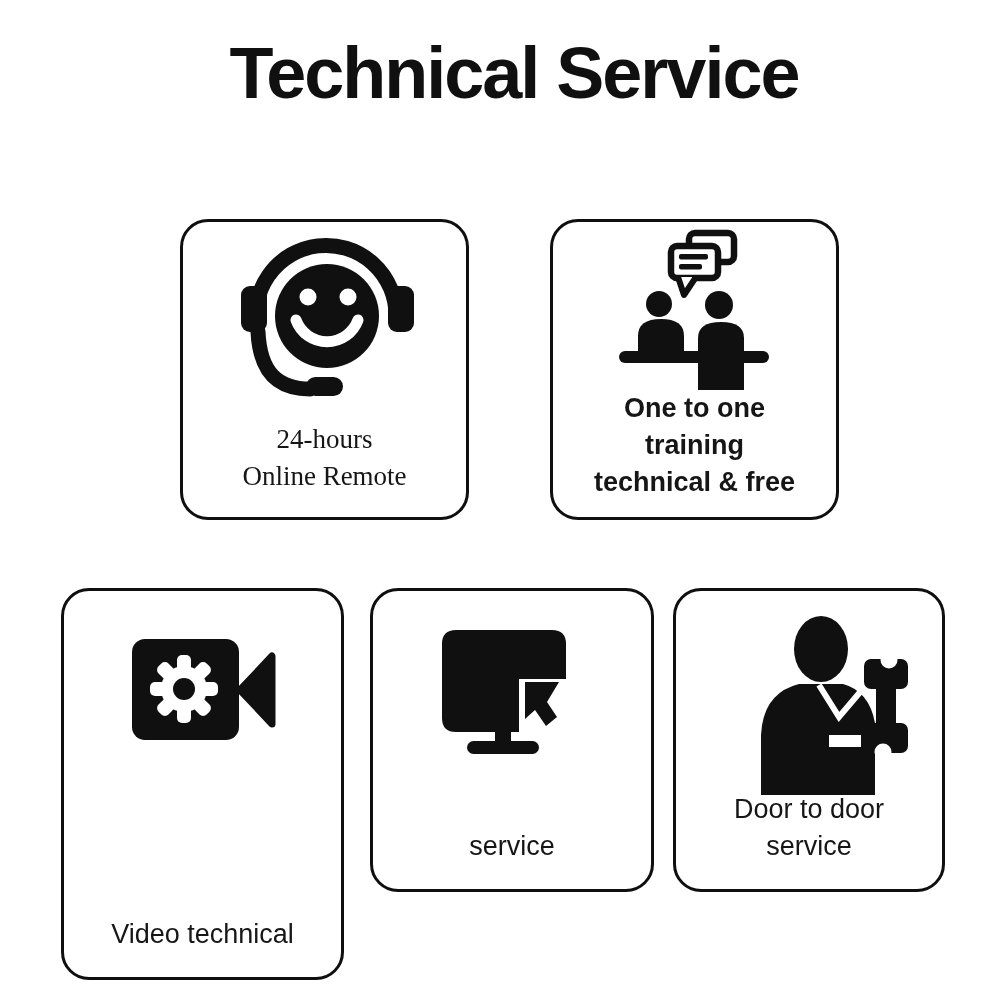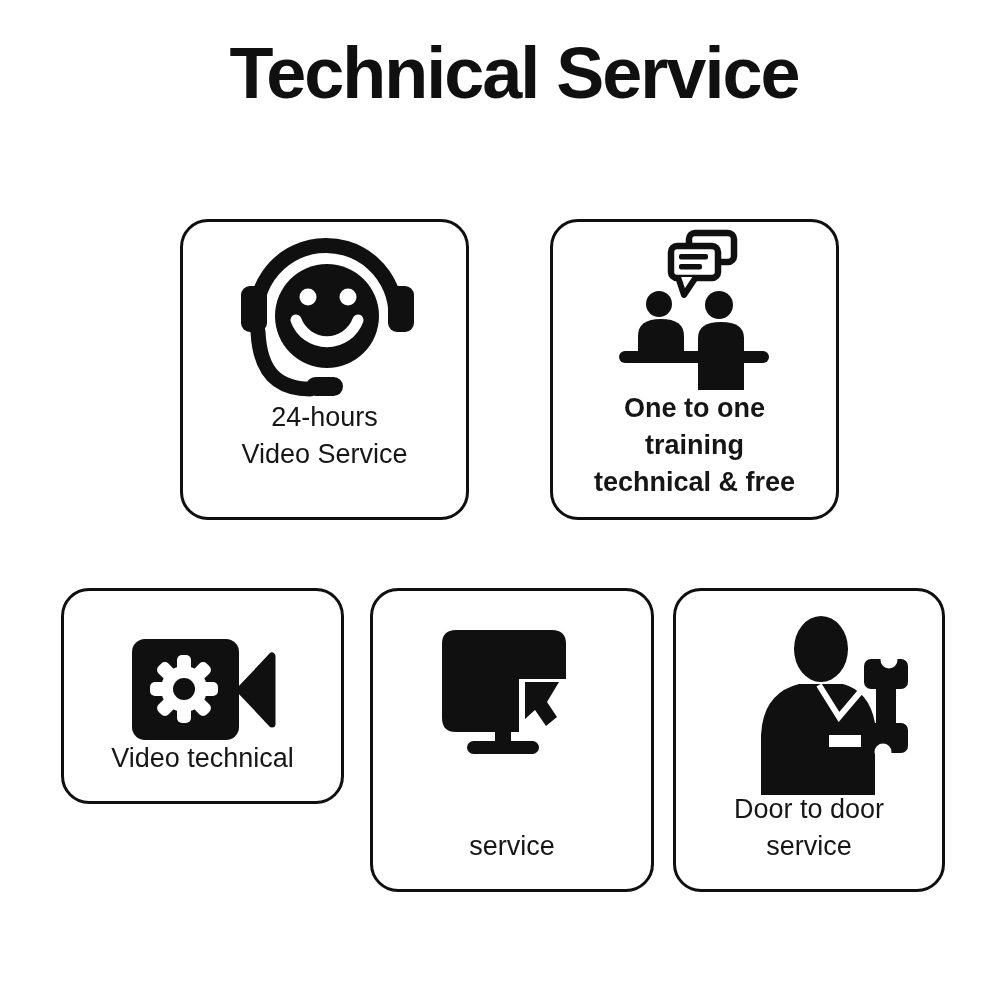--- a/index.html
+++ b/index.html
@@ -11,34 +11,34 @@
     position:absolute;top:34px;left:0;right:0;margin:0;
     text-align:center;font-size:72px;font-weight:bold;letter-spacing:-2px;
     color:#101010;line-height:1.1;padding-left:28px;
   }
   .card{
     position:absolute;box-sizing:border-box;background:#ffffff;
     border:3px solid #0f0f0f;border-radius:28px;
   }
   .c1{left:180px;top:219px;width:289px;height:301px;}
   .c2{left:550px;top:219px;width:289px;height:301px;font-weight:bold;}
-  .c3{left:61px; top:588px;width:283px;height:216px;}
+  .c3{left:61px; top:588px;width:283px;height:392px;}
   .c4{left:370px;top:588px;width:284px;height:304px;}
   .c5{left:673px;top:588px;width:272px;height:304px;}
   .icon{position:absolute;}
   .c1 .icon{left:53px;top:14px;}
   .c2 .icon{left:63px;top:2px;}
   .c3 .icon{left:66px;top:44px;}
   .c4 .icon{left:64px;top:34px;}
   .c5 .icon{left:73px;top:22px;}
   .label{
     position:absolute;left:6px;right:6px;text-align:center;
     font-size:27px;line-height:37px;color:#161616;
   }
-  .c1 .label{bottom:44px;}
+  .c1 .label{bottom:22px;font-family:Liberation Serif, serif;}
   .c2 .label{bottom:16px;}
   .c3 .label,.c4 .label,.c5 .label{bottom:24px;}
   .label span{display:block;white-space:nowrap;}
   .ink{fill:#101010;}
   .paper{fill:#ffffff;}
 </style>
 </head>
 <body>
 
 <div class="stage">
@@ -51,21 +51,21 @@
       <rect class="ink" x="152" y="50" width="26" height="46" rx="9"></rect>
       <path d="M160,80 A70,70 0 1 0 22,96 C24,137 42,153 74,153" fill="none" stroke="#101010" stroke-width="15" stroke-linecap="round"></path>
       <circle class="ink" cx="91" cy="80" r="52"></circle>
       <circle class="paper" cx="72" cy="61" r="8.5"></circle>
       <circle class="paper" cx="112" cy="61" r="8.5"></circle>
       <path d="M60,84 A33,33 0 0 0 122,84" fill="none" stroke="#ffffff" stroke-width="11" stroke-linecap="round"></path>
       <rect class="ink" x="70" y="141" width="37" height="19" rx="9.5"></rect>
     </svg>
     <div class="label">
       <span>24-hours</span>
-      <span>Video Service</span>
+      <span>Online Remote</span>
     </div>
   </section>
 
   <section class="card c2">
     <svg class="icon" width="160" height="172" viewBox="0 0 160 172">
       <rect x="73" y="9" width="45" height="29" rx="6" fill="none" stroke="#101010" stroke-width="6.5"></rect>
       <rect x="55" y="22" width="47" height="32" rx="6" fill="#ffffff" stroke="#101010" stroke-width="6.5"></rect>
       <path d="M62,53 L68,71 L80,53" fill="#ffffff" stroke="#101010" stroke-width="6" stroke-linejoin="round"></path>
       <rect class="ink" x="63" y="30" width="29" height="5.5" rx="2"></rect>
       <rect class="ink" x="63" y="40" width="23" height="5.5" rx="2"></rect>

